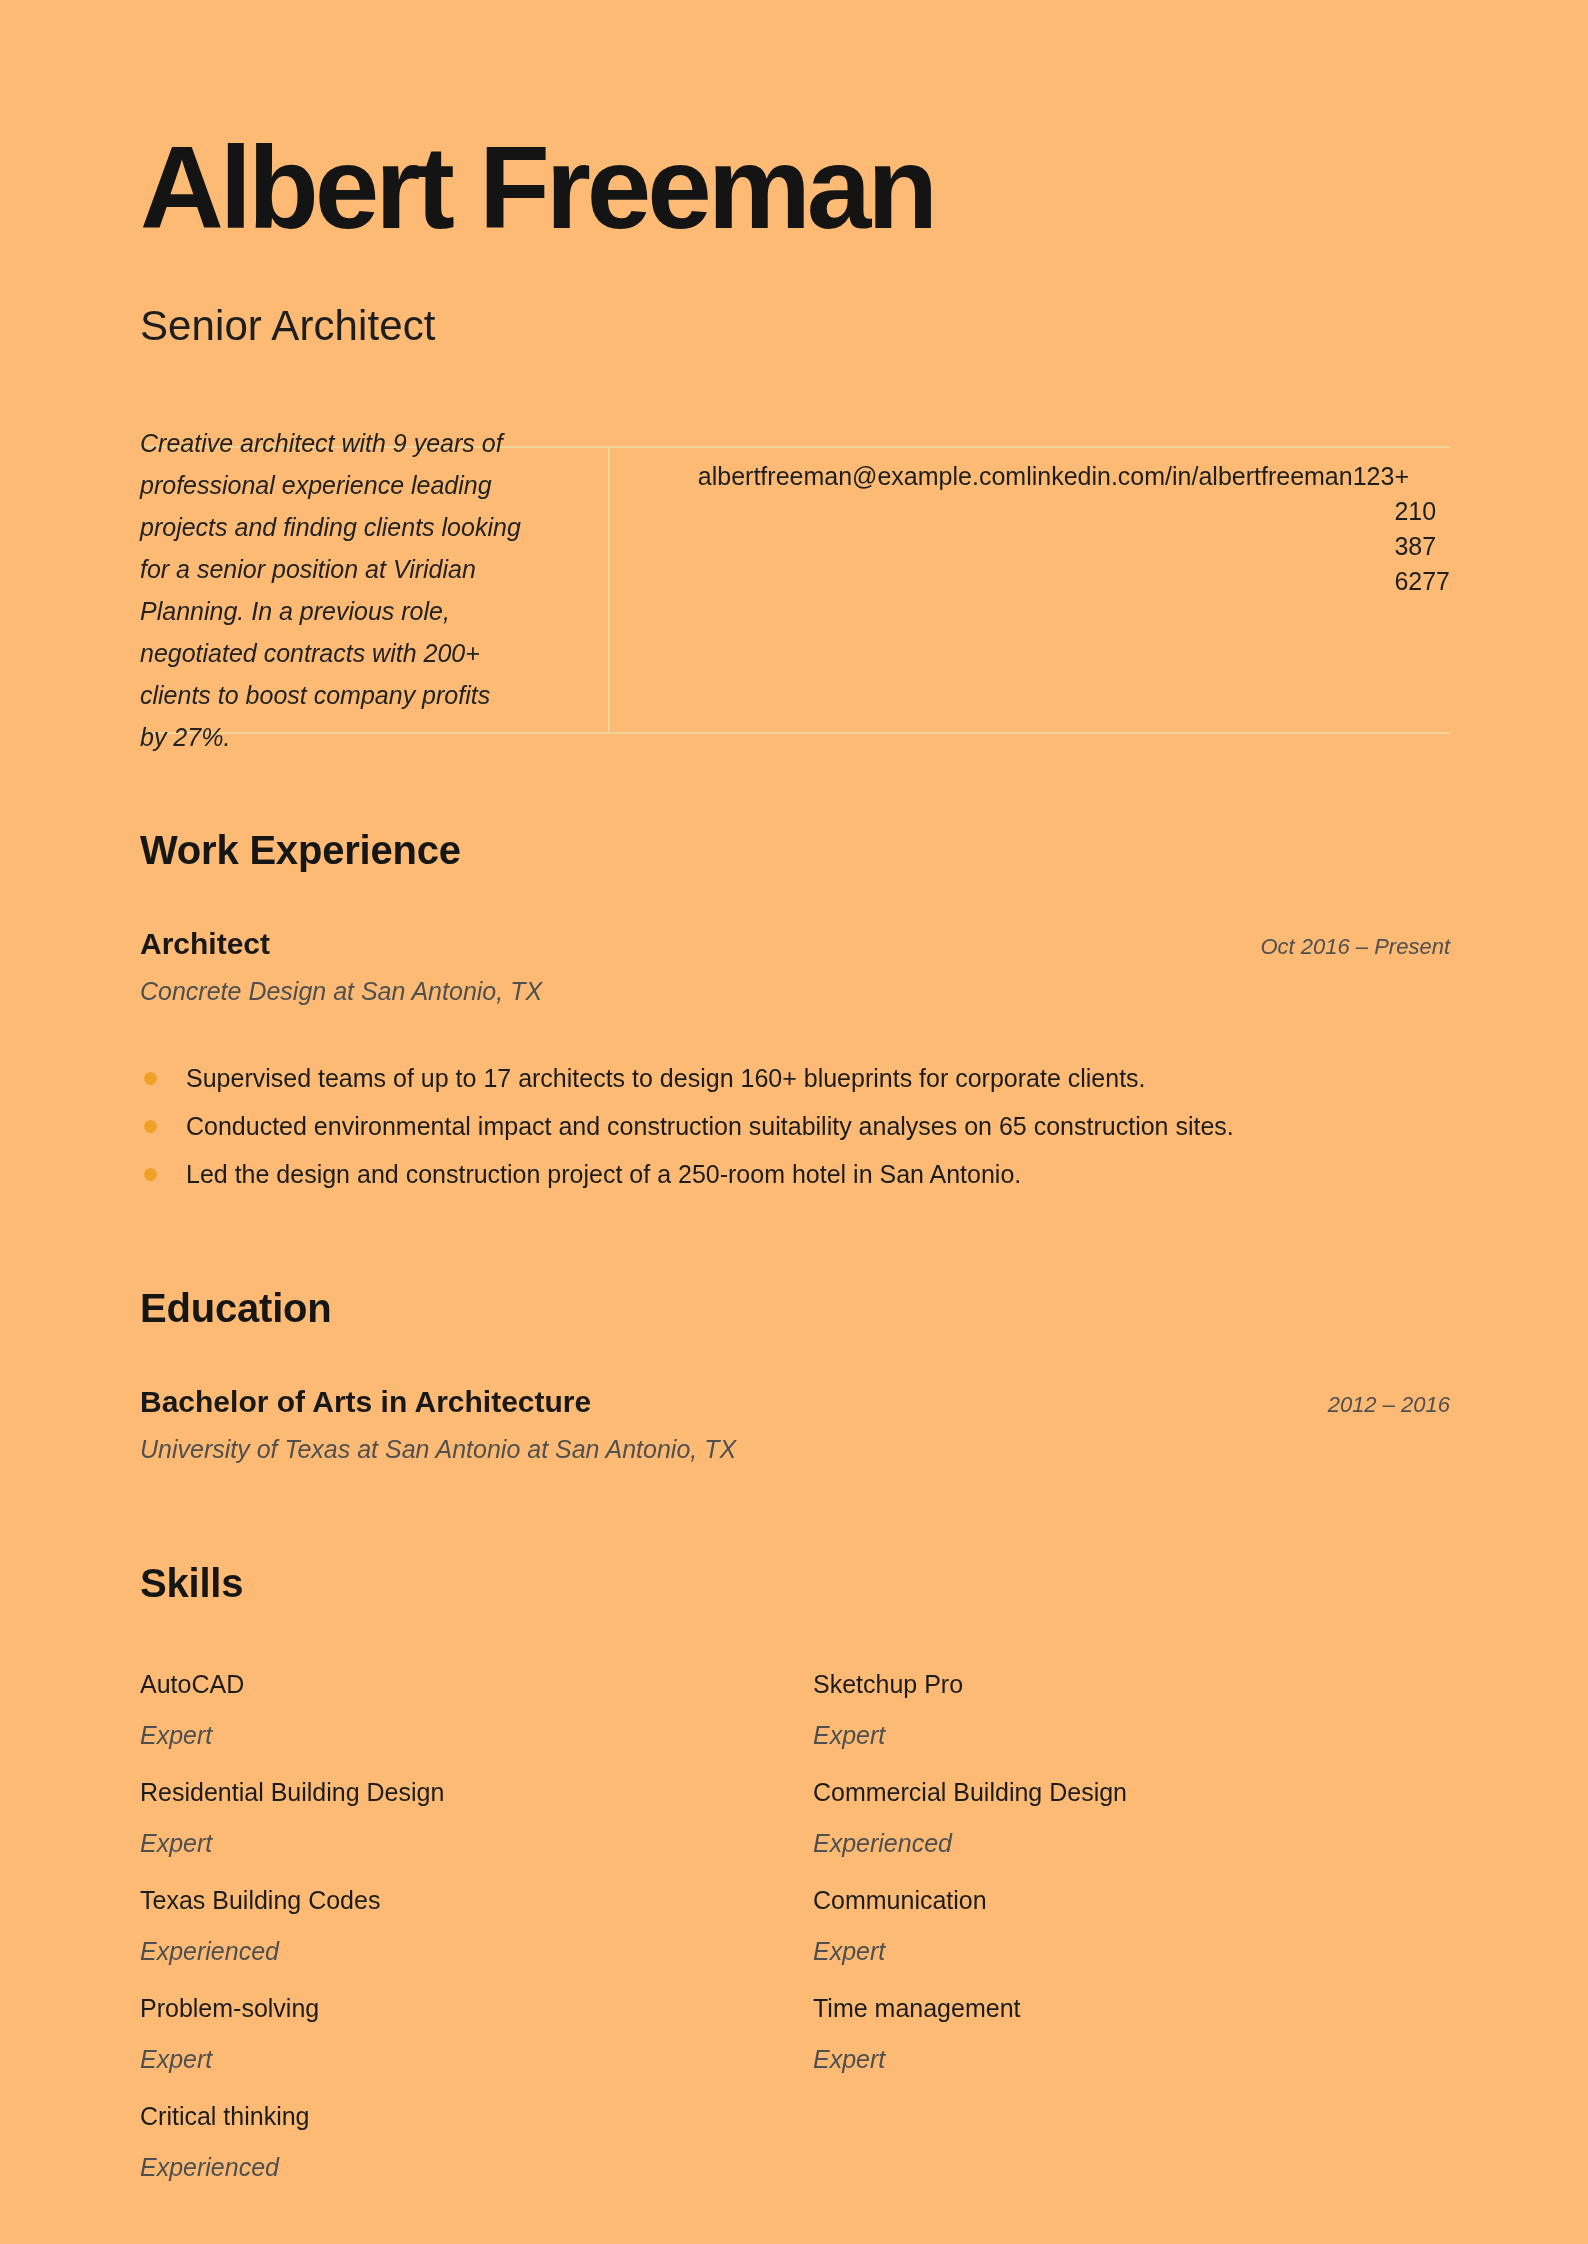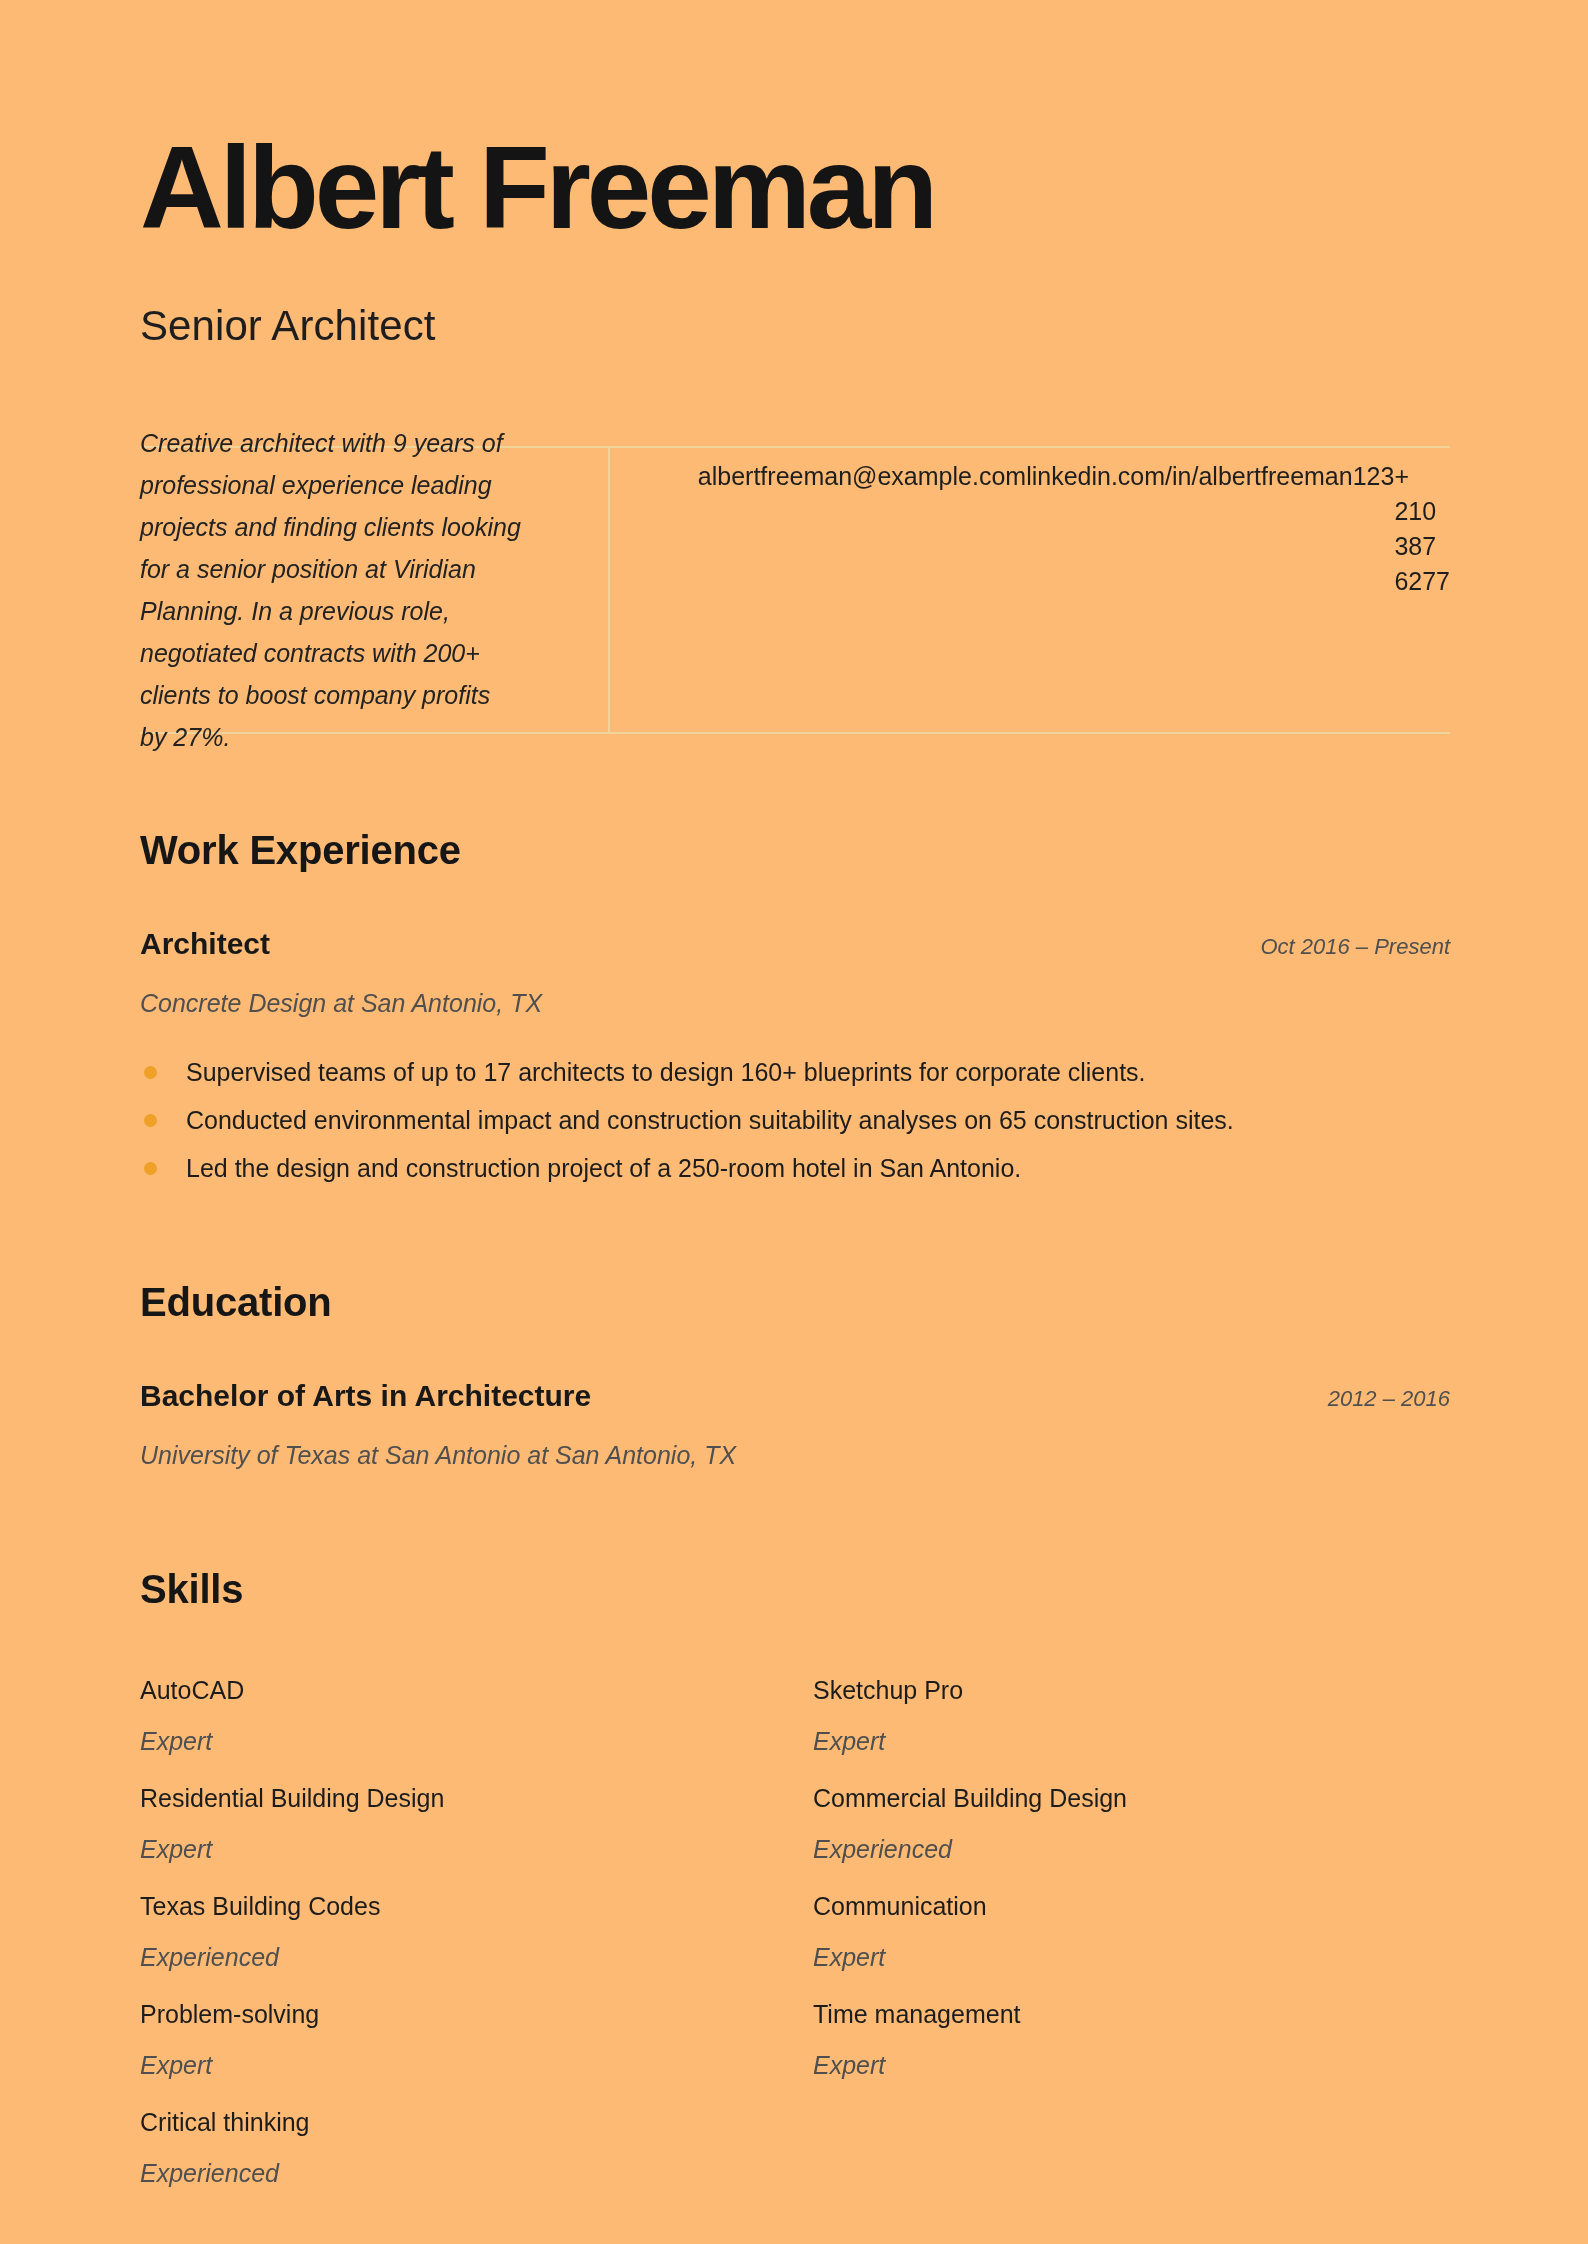--- a/index.html
+++ b/index.html
@@ -92,29 +92,29 @@
     color: #181818;
     line-height: 1.2;
   }
   .entry-dates {
     font-size: 22px;
     font-style: italic;
     color: var(--muted-text, #4f4f4f);
     white-space: nowrap;
   }
   .entry-subtitle {
-    margin-top: 24px;
+    margin-top: 12px;
     font-size: 25px;
     font-style: italic;
     color: var(--muted-text, #4f4f4f);
     line-height: 1.4;
   }
 
   
-  .bullet-list { list-style: none; margin-top: 34px; }
+  .bullet-list { list-style: none; margin-top: 52px; }
   .bullet-list li {
     position: relative;
     padding-left: 46px;
     font-size: 25px;
     line-height: 1.4;
     margin-bottom: 13px;
     color: #1c1c1c;
   }
   .bullet-dot {
     position: absolute;

